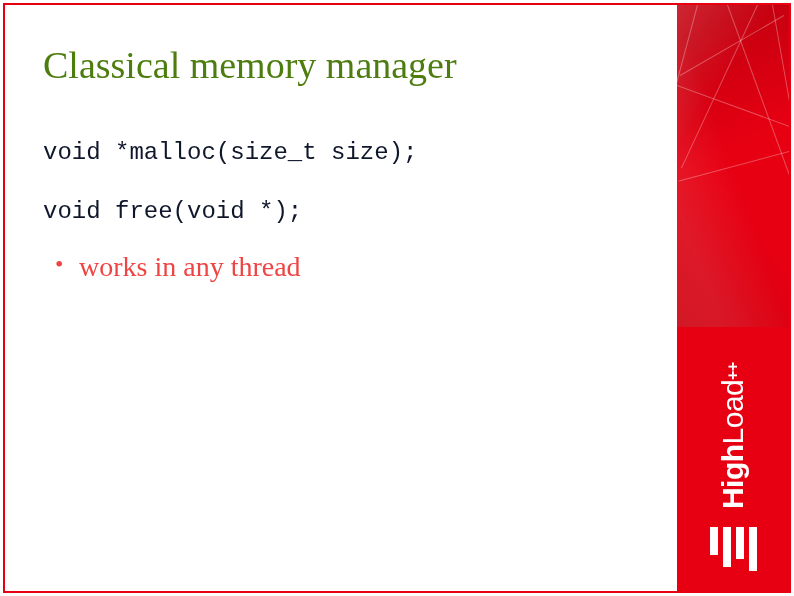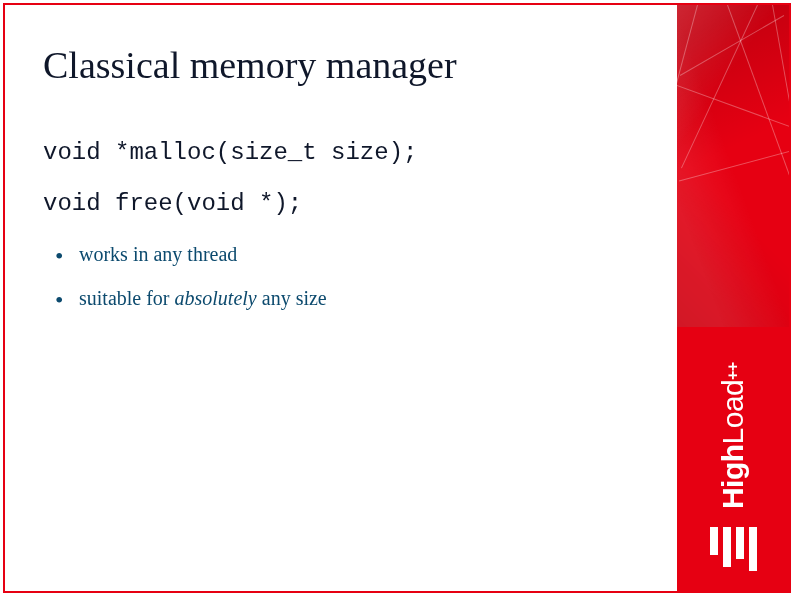--- a/index.html
+++ b/index.html
@@ -101,41 +101,41 @@
       left: 8px;
       right: 120px;
       top: 8px;
       bottom: 8px;
       padding: 30px 22px 20px 30px;
     }
     .title {
       font-family: "Times New Roman", Times, serif;
       font-size: 38px;
       font-weight: 400;
-      color: #0f172a;
+      color: #4d7c0f;
       margin-bottom: 50px;
     }
     .code {
       font-family: "Courier New", Courier, monospace;
       font-size: 24px;
       color: #0f172a;
       line-height: 1.3;
       margin-bottom: 14px;
     }
     .code + .code {
-      margin-top: 20px;
+      margin-top: 28px;
     }
     .bullets {
       margin-top: 22px;
       padding-left: 12px;
     }
     .bullets li {
       font-family: "Times New Roman", Times, serif;
-      font-size: 20px;
-      color: #0c4a6e;
+      font-size: 28px;
+      color: #ef4444;
       list-style: none;
       position: relative;
       padding-left: 24px;
       margin-bottom: 18px;
       line-height: 1.3;
     }
     .bullets li::before {
       content: "•";
       position: absolute;
       left: 0;
@@ -152,23 +152,20 @@
 <div class="outer-frame">
 
   <div class="content">
     <h1 class="title">Classical memory manager</h1>
 
     <div class="code">void *malloc(size_t size);</div>
     <div class="code">void free(void *);</div>
 
     <ul class="bullets">
       <li>works in any thread</li>
-      <li>
-        <span>suitable for </span><span class="italic">absolutely</span><span> any size</span>
-      </li>
     </ul>
   </div>
 
   <div class="sidebar">
     <div class="sidebar-pattern">
       <div class="sidebar-line sl1"></div>
       <div class="sidebar-line sl2"></div>
       <div class="sidebar-line sl3"></div>
       <div class="sidebar-line sl4"></div>
       <div class="sidebar-line sl5"></div>

